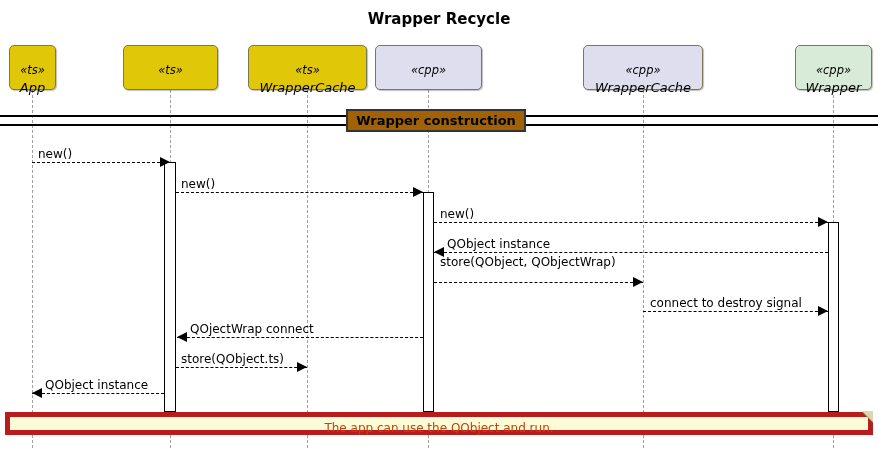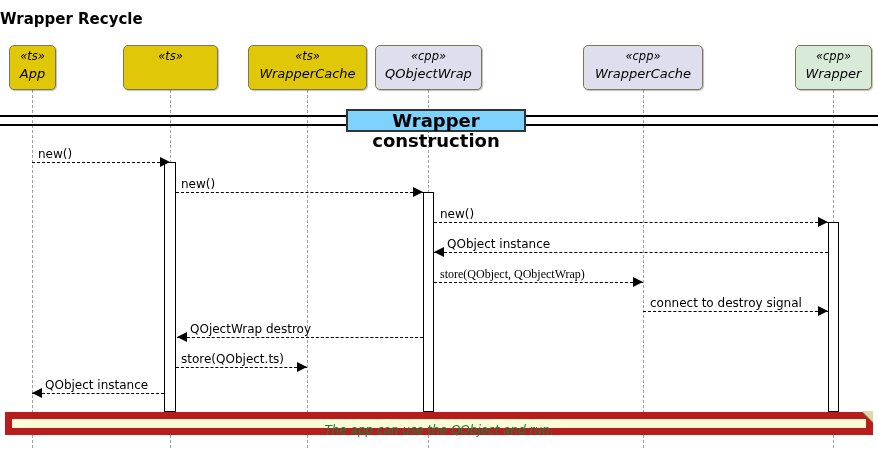--- a/index.html
+++ b/index.html
@@ -15,35 +15,36 @@
     width: 878px;
     height: 456px;
     background: #ffffff;
     overflow: hidden;
   }
   .title {
     position: absolute;
     left: 0;
     top: 10px;
     width: 878px;
+    text-align: center;
     font-size: 15px;
     font-weight: bold;
     color: #000000;
     font-family: "DejaVu Sans", sans-serif;
   }
   .participant {
     position: absolute;
     box-sizing: border-box;
     border: 1px solid #7a7a52;
     border-radius: 5px;
     text-align: center;
     font-size: 12.5px;
     color: #000000;
     line-height: 1.35;
-    padding-top: 3px;
+    padding-top: 17px;
     box-shadow: 1px 1px 1px rgba(0,0,0,0.25);
   }
   .participant .stereo {
     display: block;
     font-style: italic;
     font-size: 11.5px;
   }
   .participant .pname {
     display: block;
     font-size: 13px;
@@ -63,24 +64,24 @@
   .divider-line {
     position: absolute;
     left: 0;
     width: 878px;
     height: 0;
     border-top: 2px solid #000000;
   }
   .divider-box {
     position: absolute;
     box-sizing: border-box;
-    background: #7dd3fc;
+    background: #a16207;
     border: 2px solid #333333;
     text-align: center;
-    font-size: 18px;
+    font-size: 13px;
     font-weight: bold;
     color: #000000;
     line-height: 20px;
   }
   .msg-line {
     position: absolute;
     height: 0;
     border-top: 1px dashed #000000;
   }
   .msg-label {
@@ -102,26 +103,25 @@
   }
   .arrow-left {
     border-top: 5px solid transparent;
     border-bottom: 5px solid transparent;
     border-right: 10px solid #000000;
   }
   .note {
     position: absolute;
     box-sizing: border-box;
     background: #fbfbd5;
-    border: 7px solid #b91c1c;
+    border: 5px solid #b91c1c;
     text-align: center;
     font-size: 12px;
-    color: #15803d;
+    color: #c2410c;
     line-height: 22px;
-    font-style: italic;
   }
   .note-fold {
     position: absolute;
     width: 0;
     height: 0;
     border-left: 11px solid transparent;
     border-top: 11px solid #d8d8ae;
   }
   .note-fold-edge {
     position: absolute;
@@ -153,21 +153,20 @@
       </div>
       <div class="participant" style="left: 123px; top: 45px; width: 95px; height: 45px; background: rgb(224, 200, 8);">
         <span class="stereo">«ts»</span>
       </div>
       <div class="participant" style="left: 248px; top: 45px; width: 119px; height: 45px; background: rgb(224, 200, 8);">
         <span class="stereo">«ts»</span>
         <span class="pname">WrapperCache</span>
       </div>
       <div class="participant" style="left: 375px; top: 45px; width: 107px; height: 45px; background: rgb(222, 222, 238);">
         <span class="stereo">«cpp»</span>
-        <span class="pname">QObjectWrap</span>
       </div>
       <div class="participant" style="left: 583px; top: 45px; width: 120px; height: 45px; background: rgb(222, 222, 238);">
         <span class="stereo">«cpp»</span>
         <span class="pname">WrapperCache</span>
       </div>
       <div class="participant" style="left: 795px; top: 45px; width: 77px; height: 45px; background: rgb(216, 234, 216);">
         <span class="stereo">«cpp»</span>
         <span class="pname">Wrapper</span>
       </div>
     </div>
@@ -189,27 +188,27 @@
       <div class="arrow-head arrow-right" style="top: 187px; left: 413px;"></div>
       <div class="msg-label" style="left: 181px; top: 177px;">new()</div>
       <div class="msg-line" style="left: 434px; top: 222px; width: 394px;"></div>
       <div class="arrow-head arrow-right" style="top: 217px; left: 818px;"></div>
       <div class="msg-label" style="left: 440px; top: 207px;">new()</div>
       <div class="msg-line" style="left: 434px; top: 252px; width: 394px;"></div>
       <div class="arrow-head arrow-left" style="top: 247px; left: 434px;"></div>
       <div class="msg-label" style="left: 447px; top: 237px;">QObject instance</div>
       <div class="msg-line" style="left: 434px; top: 282px; width: 209px;"></div>
       <div class="arrow-head arrow-right" style="top: 277px; left: 633px;"></div>
-      <div class="msg-label" style="left: 440px; top: 267px; font-family: Liberation Serif, serif;">store(QObject, QObjectWrap)</div>
+      <div class="msg-label" style="left: 440px; top: 255px;">store(QObject, QObjectWrap)</div>
       <div class="msg-line" style="left: 643px; top: 311px; width: 185px;"></div>
       <div class="arrow-head arrow-right" style="top: 306px; left: 818px;"></div>
       <div class="msg-label" style="left: 650px; top: 296px; text-align: right;">connect to destroy signal</div>
       <div class="msg-line" style="left: 177px; top: 337px; width: 246px;"></div>
       <div class="arrow-head arrow-left" style="top: 332px; left: 177px;"></div>
-      <div class="msg-label" style="left: 190px; top: 322px;">QOjectWrap destroy</div>
+      <div class="msg-label" style="left: 190px; top: 322px;">QOjectWrap connect</div>
       <div class="msg-line" style="left: 176px; top: 367px; width: 131px;"></div>
       <div class="arrow-head arrow-right" style="top: 362px; left: 297px;"></div>
       <div class="msg-label" style="left: 181px; top: 352px;">store(QObject.ts)</div>
       <div class="msg-line" style="left: 32px; top: 393px; width: 132px;"></div>
       <div class="arrow-head arrow-left" style="top: 388px; left: 32px;"></div>
       <div class="msg-label" style="left: 45px; top: 378px;">QObject instance</div>
     </div>
   <div id="note-layer">
       <div class="note" style="left: 5px; top: 412px; width: 868px; height: 23px;">The app can use the QObject and run.</div>
       <div class="note-fold-edge" style="left: 862px; top: 412px;"></div>

